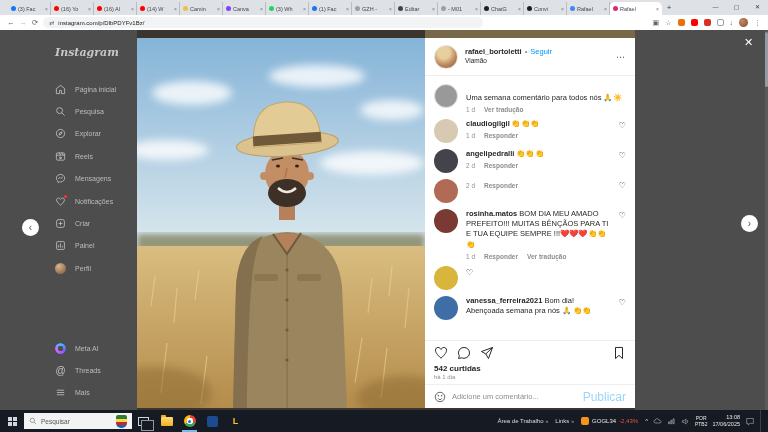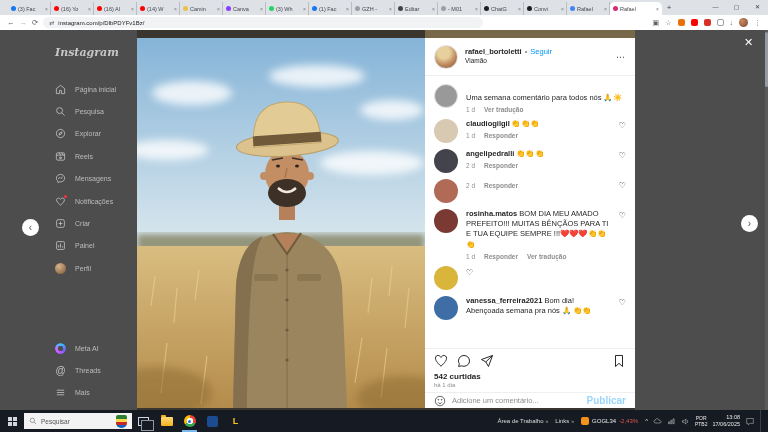--- a/index.html
+++ b/index.html
@@ -76,25 +76,25 @@
   .c-user { font-weight:bold; }
   .c-gap { height:9px; }
   .c-meta { display:flex; gap:9px; color:#8e8e8e; font-size:6.5px; margin-top:3px; font-weight:bold; }
   .c-time { font-weight:normal; }
   .c-like { flex:none; font-size:8px; color:#262626; margin-top:2px; }
   .p-actions { border-top:1px solid #efefef; display:flex; align-items:center; gap:9px; padding:5px 9px 3px; flex:none; }
   .aicon { width:14px; height:14px; stroke:#262626; fill:none; stroke-width:1.7; }
   .a-save { margin-left:auto; }
   .p-likes { padding:1px 9px 0; font-weight:bold; font-size:8px; flex:none; }
   .p-date { padding:1px 9px 4px; color:#8e8e8e; font-size:6px; flex:none; }
-  .p-input { border-top:1px solid #efefef; height:16px; display:flex; align-items:center; gap:6px; padding:0 9px; flex:none; }
+  .p-input { border-top:1px solid #efefef; height:24px; display:flex; align-items:center; gap:6px; padding:0 9px; flex:none; }
   .smiley { width:12px; height:12px; stroke:#262626; fill:none; stroke-width:1.4; flex:none; }
   .cinput { border:0; outline:0; flex:1; font-size:7.5px; font-family:"Liberation Sans",sans-serif; color:#262626; background:transparent; }
   .cinput::placeholder { color:#8e8e8e; }
-  .publish { color:#0095f6; opacity:.4; font-weight:bold; font-size:10px; }
+  .publish { color:#0095f6; opacity:.4; font-weight:normal; font-size:12px; }
 
   
   .ov-btn { position:absolute; width:17px; height:17px; border-radius:50%; background:#fff; border:0; color:#555; font-size:10px; line-height:16px; text-align:center; padding:0; cursor:pointer; }
   .ov-prev { left:22px; top:189px; }
   .ov-next { left:741px; top:185px; }
   .ov-close { position:absolute; left:744px; top:6px; color:#fff; font-size:11px; background:none; border:0; cursor:pointer; }
   .scrollbar { position:absolute; right:0; top:0; width:3px; height:100%; background:rgba(255,255,255,.08); }
   .sb-thumb { position:absolute; top:2px; right:0; width:3px; height:55px; background:#969ba3; border-radius:2px; }
 
   

